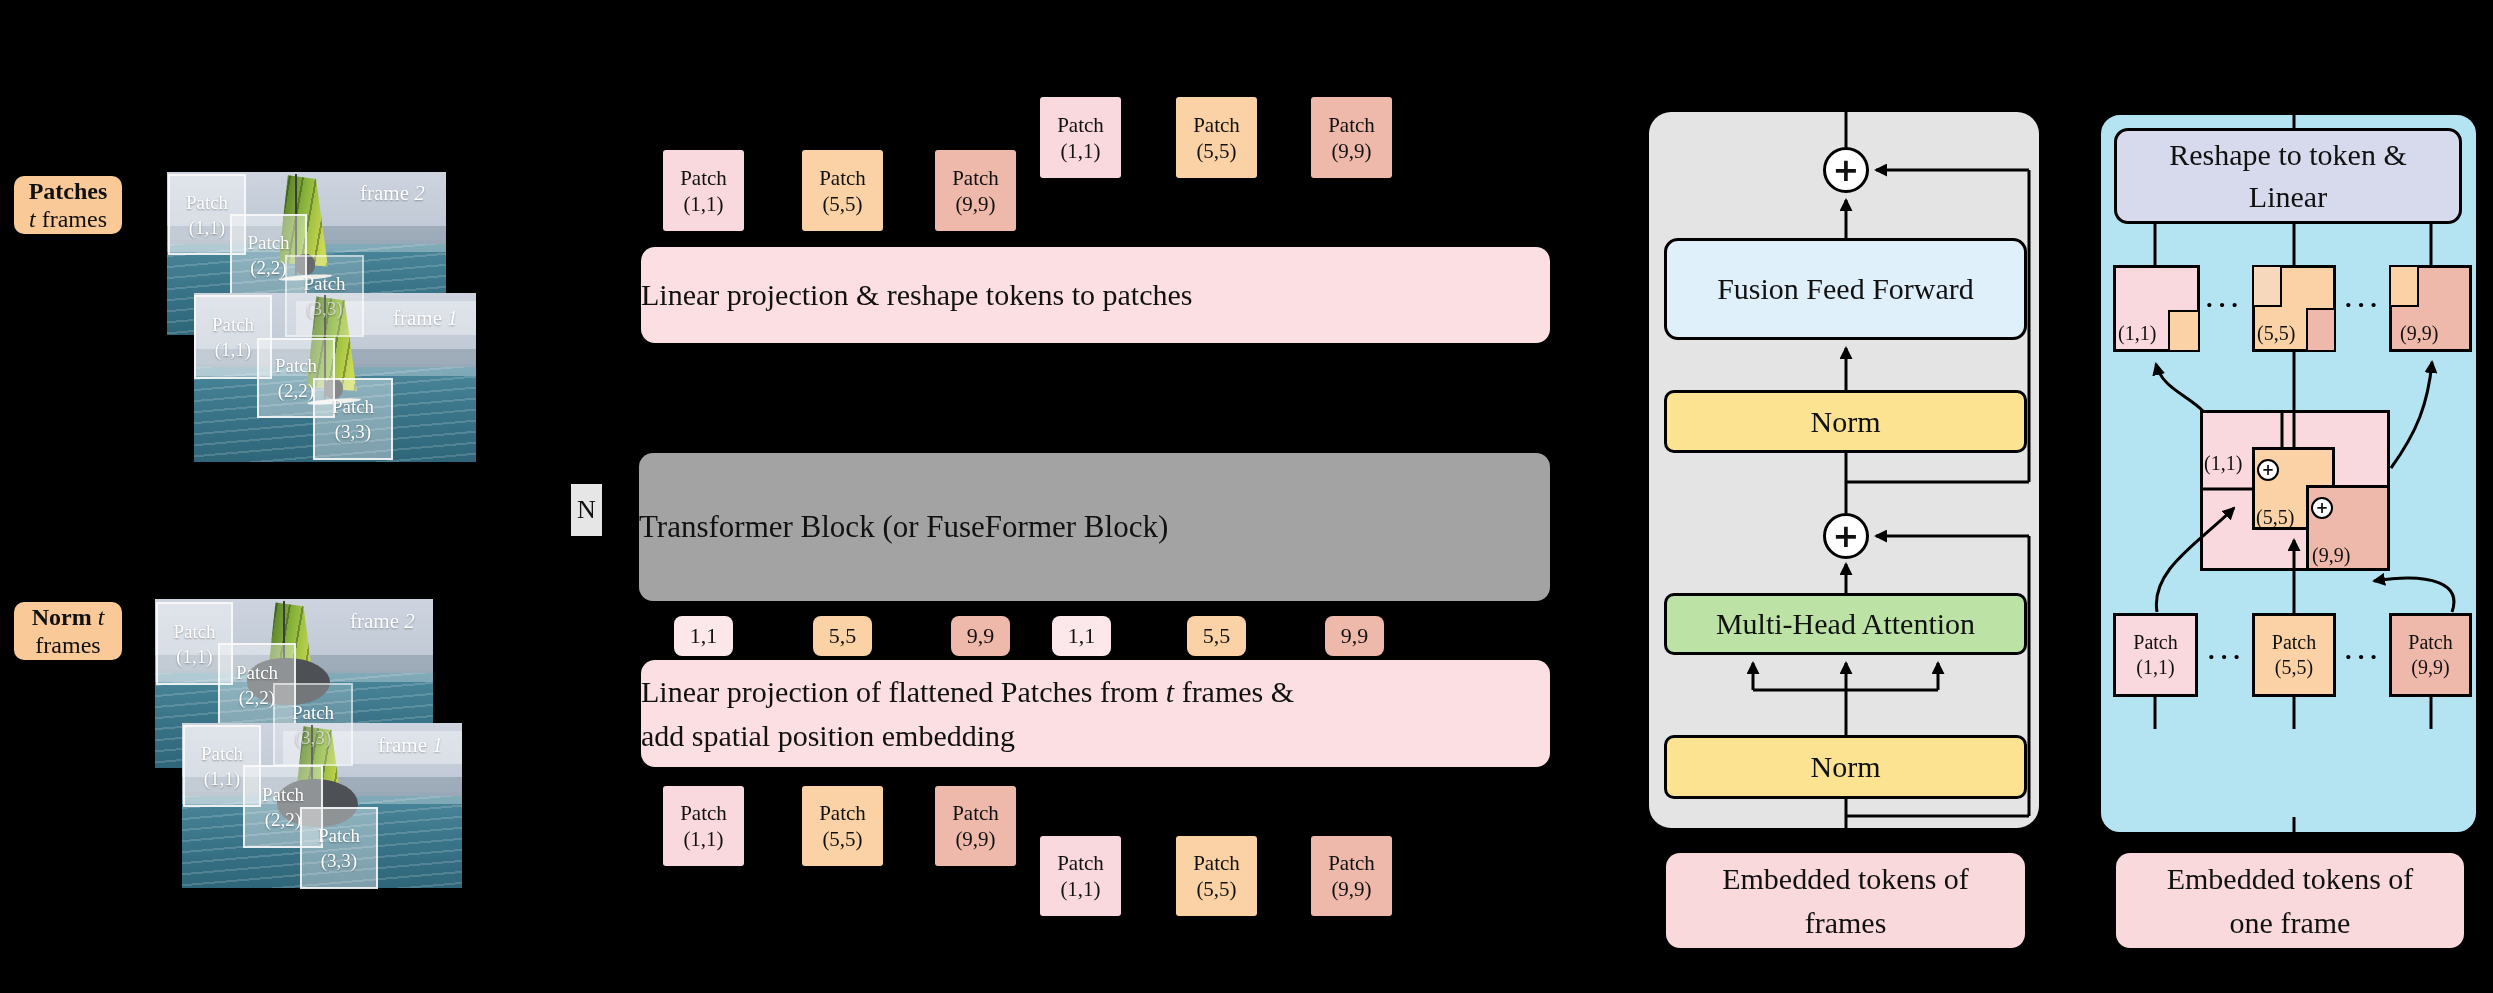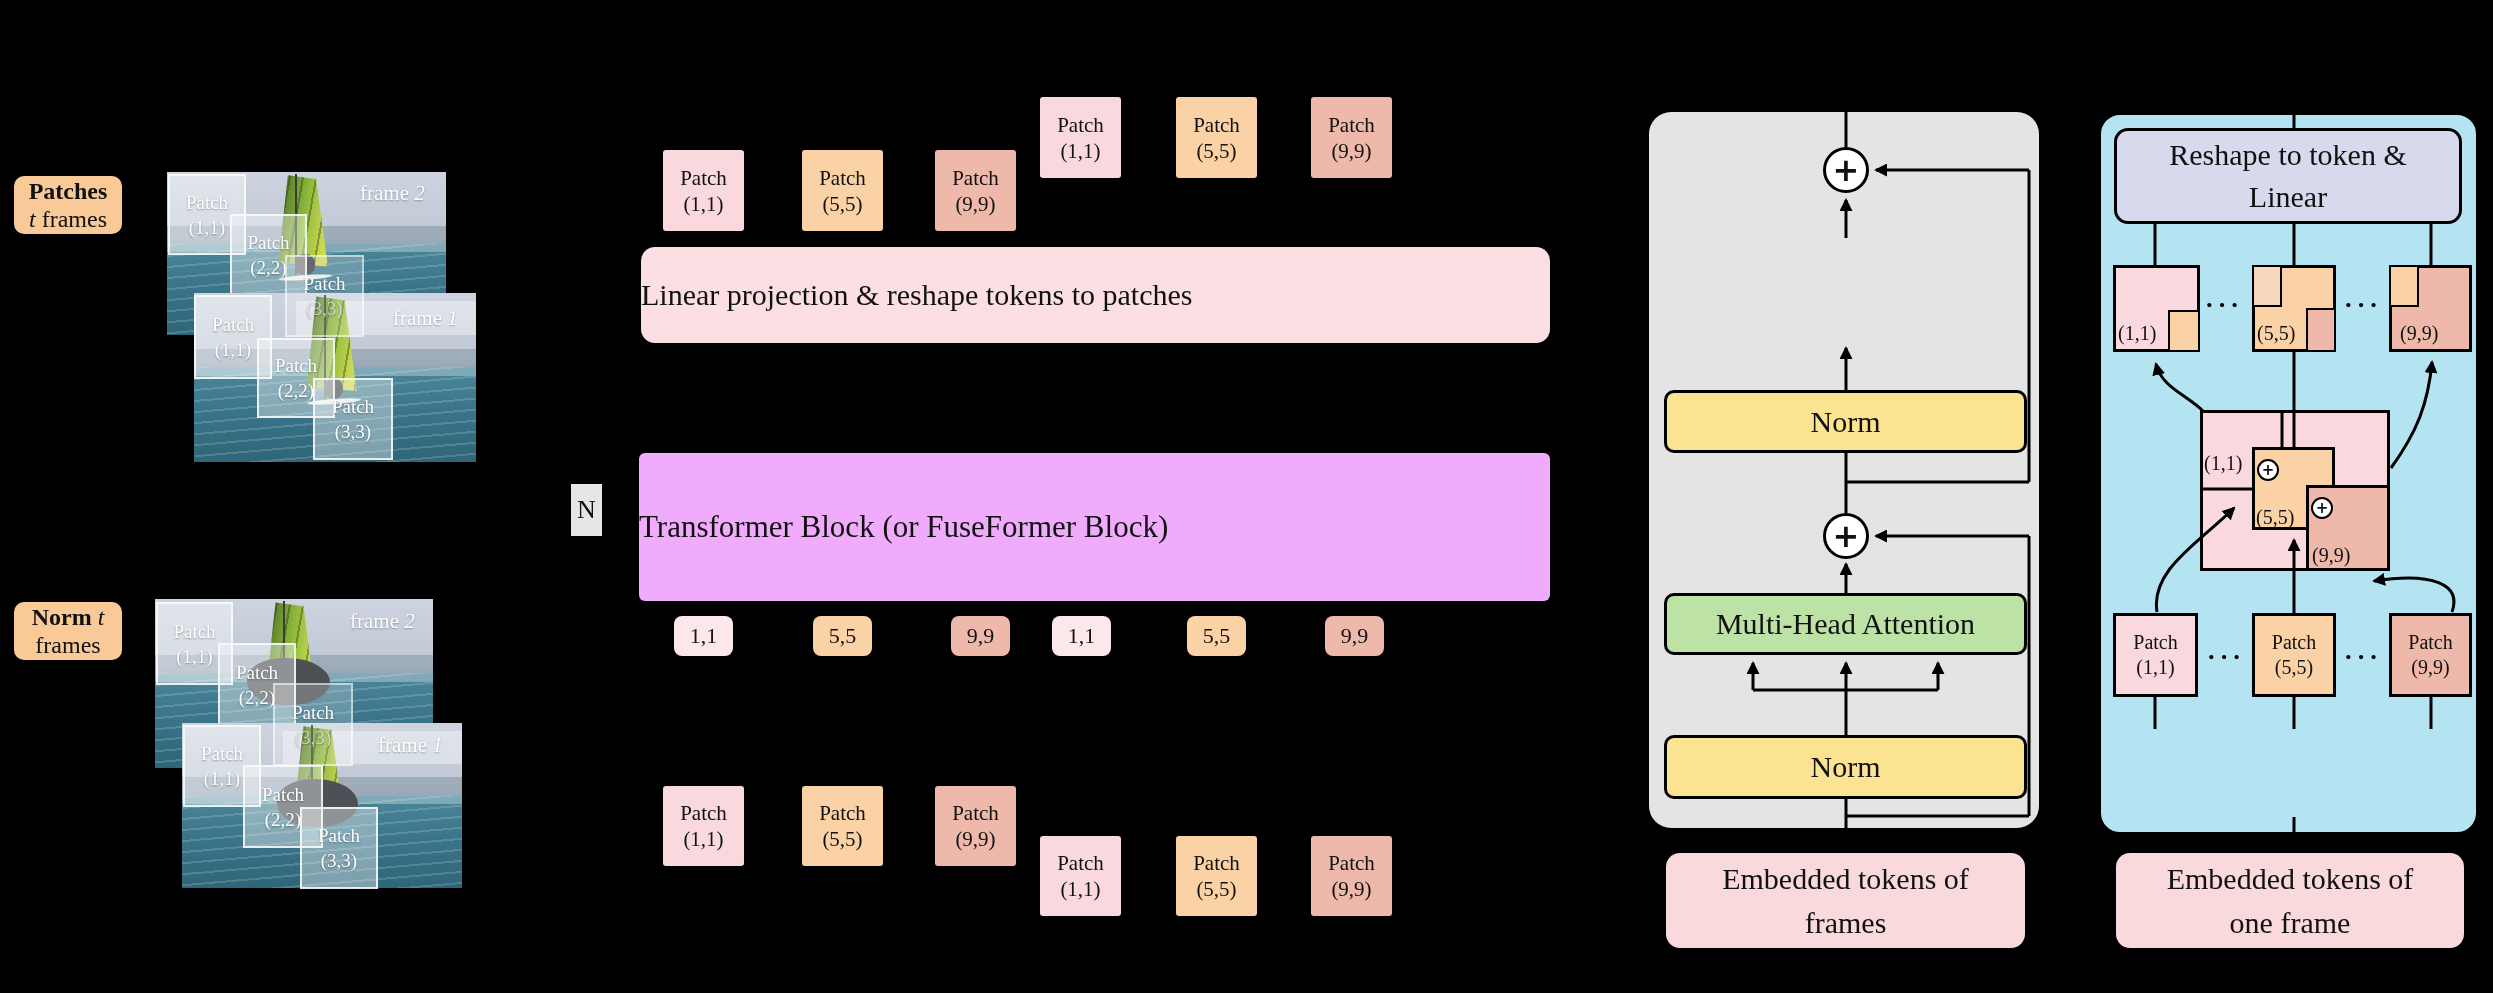--- a/index.html
+++ b/index.html
@@ -12,21 +12,21 @@
   .token{position:absolute;width:59px;height:40px;border-radius:8px;display:flex;
          align-items:center;justify-content:center;font-size:22px;}
   .c-pink{background:#f9d9de;}
   .c-pinklight{background:#fce8ea;}
   .c-orange{background:#fad2a5;}
   .c-salmon{background:#eeb9ab;}
   .bigbox{position:absolute;border-radius:14px;display:flex;flex-direction:column;
           align-items:flex-start;justify-content:center;text-align:center;z-index:3;}
   .bigbox .l{font-size:30px;line-height:44px;}
   .box-pink{background:#fcdfe3;}
-  .box-gray{background:#f0abfc;border-radius:6px;}
+  .box-gray{background:#a3a3a3;}
   .nbox{position:absolute;left:571px;top:484px;width:31px;height:52px;background:#e6e6e6;
         display:flex;align-items:center;justify-content:center;font-size:26px;z-index:3;}
   
   .panel-gray{position:absolute;left:1649px;top:112px;width:390px;height:716px;
               background:#e5e4e4;border-radius:22px;z-index:1;}
   .panel-blue{position:absolute;left:2098px;top:112px;width:381px;height:723px;
               background:#b4e4f1;border:3px solid #000;border-radius:22px;z-index:1;box-sizing:border-box;}
   .rbox{position:absolute;border:3px solid #000;display:flex;flex-direction:column;align-items:center;
         justify-content:center;text-align:center;z-index:3;box-sizing:border-box;}
   .rbox .l{font-size:30px;line-height:42px;}
@@ -296,20 +296,24 @@
   <div class="token c-pinklight" style="left:1052px;top:616px;">
       <span>1,1</span>
     </div>
   <div class="token c-orange" style="left:1187px;top:616px;">
       <span>5,5</span>
     </div>
   <div class="token c-salmon" style="left:1325px;top:616px;">
       <span>9,9</span>
     </div>
 
+  <div class="bigbox box-pink" style="left:641px;top:660px;width:909px;height:107px;">
+    <div class="l"><span>Linear projection of flattened Patches from </span><span class="it">t</span><span> frames &amp;</span></div>
+    <div class="l">add spatial position embedding</div>
+  </div>
 
   <div class="mpatch c-pink" style="left:663px;top:786px;height:80px;">
       <div>Patch</div>
       <div>(1,1)</div>
     </div>
   <div class="mpatch c-orange" style="left:802px;top:786px;height:80px;">
       <div>Patch</div>
       <div>(5,5)</div>
     </div>
   <div class="mpatch c-salmon" style="left:935px;top:786px;height:80px;">
@@ -327,20 +331,23 @@
   <div class="mpatch c-salmon" style="left:1311px;top:836px;height:80px;">
       <div>Patch</div>
       <div>(9,9)</div>
     </div>
 
   <div class="panel-gray"></div>
 
   <div class="plusbig" style="left:1823px;top:147px;">
       <span>+</span>
     </div>
+  <div class="rbox" style="left:1664px;top:238px;width:363px;height:102px;background:#e0f0fa;border-radius:14px;">
+    <div class="l">Fusion Feed Forward</div>
+  </div>
   <div class="rbox" style="left:1664px;top:390px;width:363px;height:63px;background:#fbe391;border-radius:10px;">
     <div class="l">Norm</div>
   </div>
   <div class="plusbig" style="left:1823px;top:513px;">
       <span>+</span>
     </div>
   <div class="rbox" style="left:1664px;top:593px;width:363px;height:62px;background:#bce3a5;border-radius:10px;">
     <div class="l">Multi-Head Attention</div>
   </div>
   <div class="rbox" style="left:1664px;top:735px;width:363px;height:64px;background:#fbe391;border-radius:10px;">

